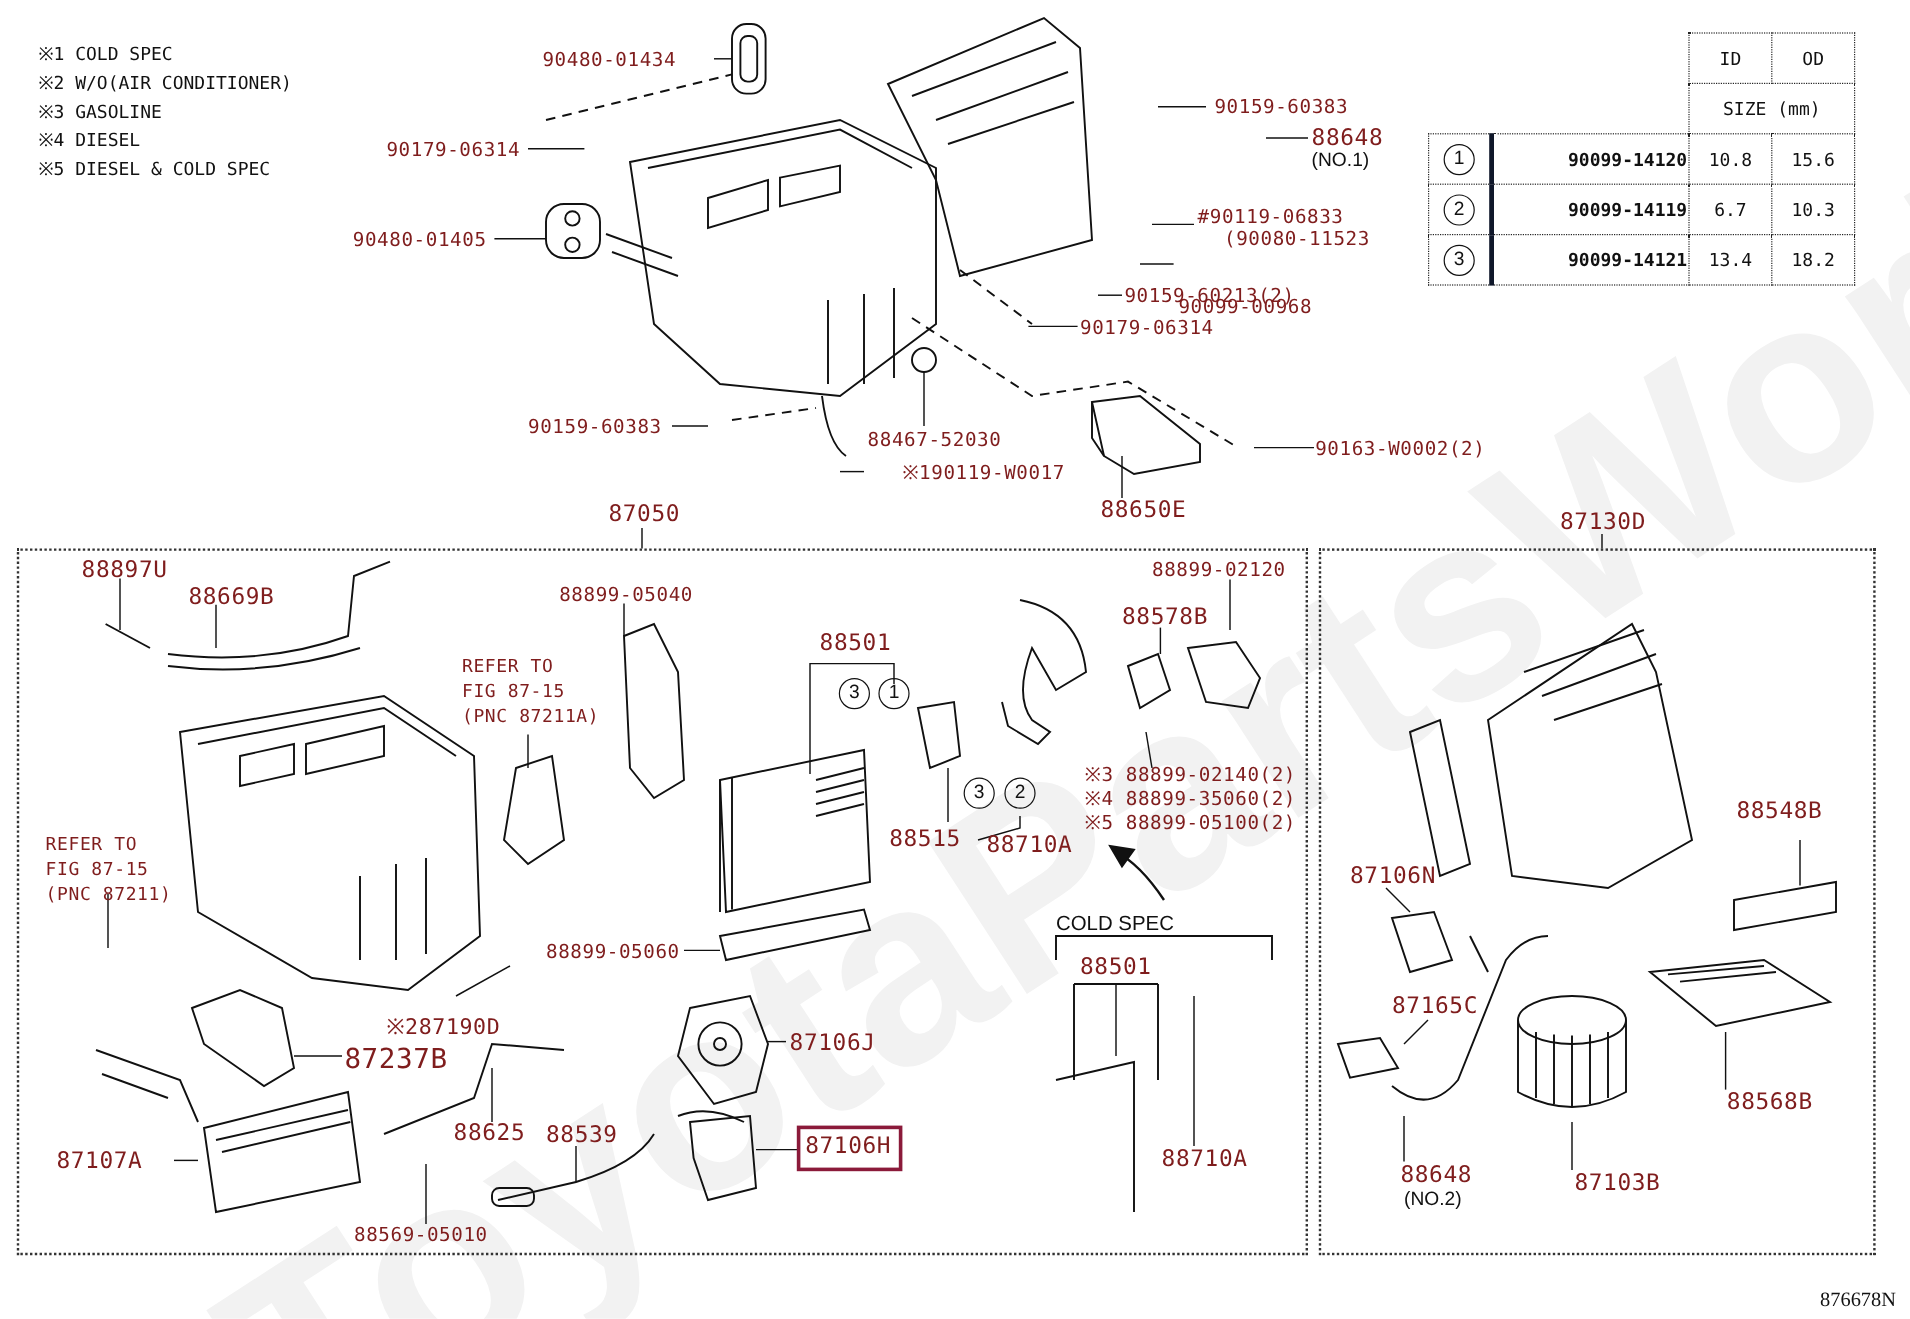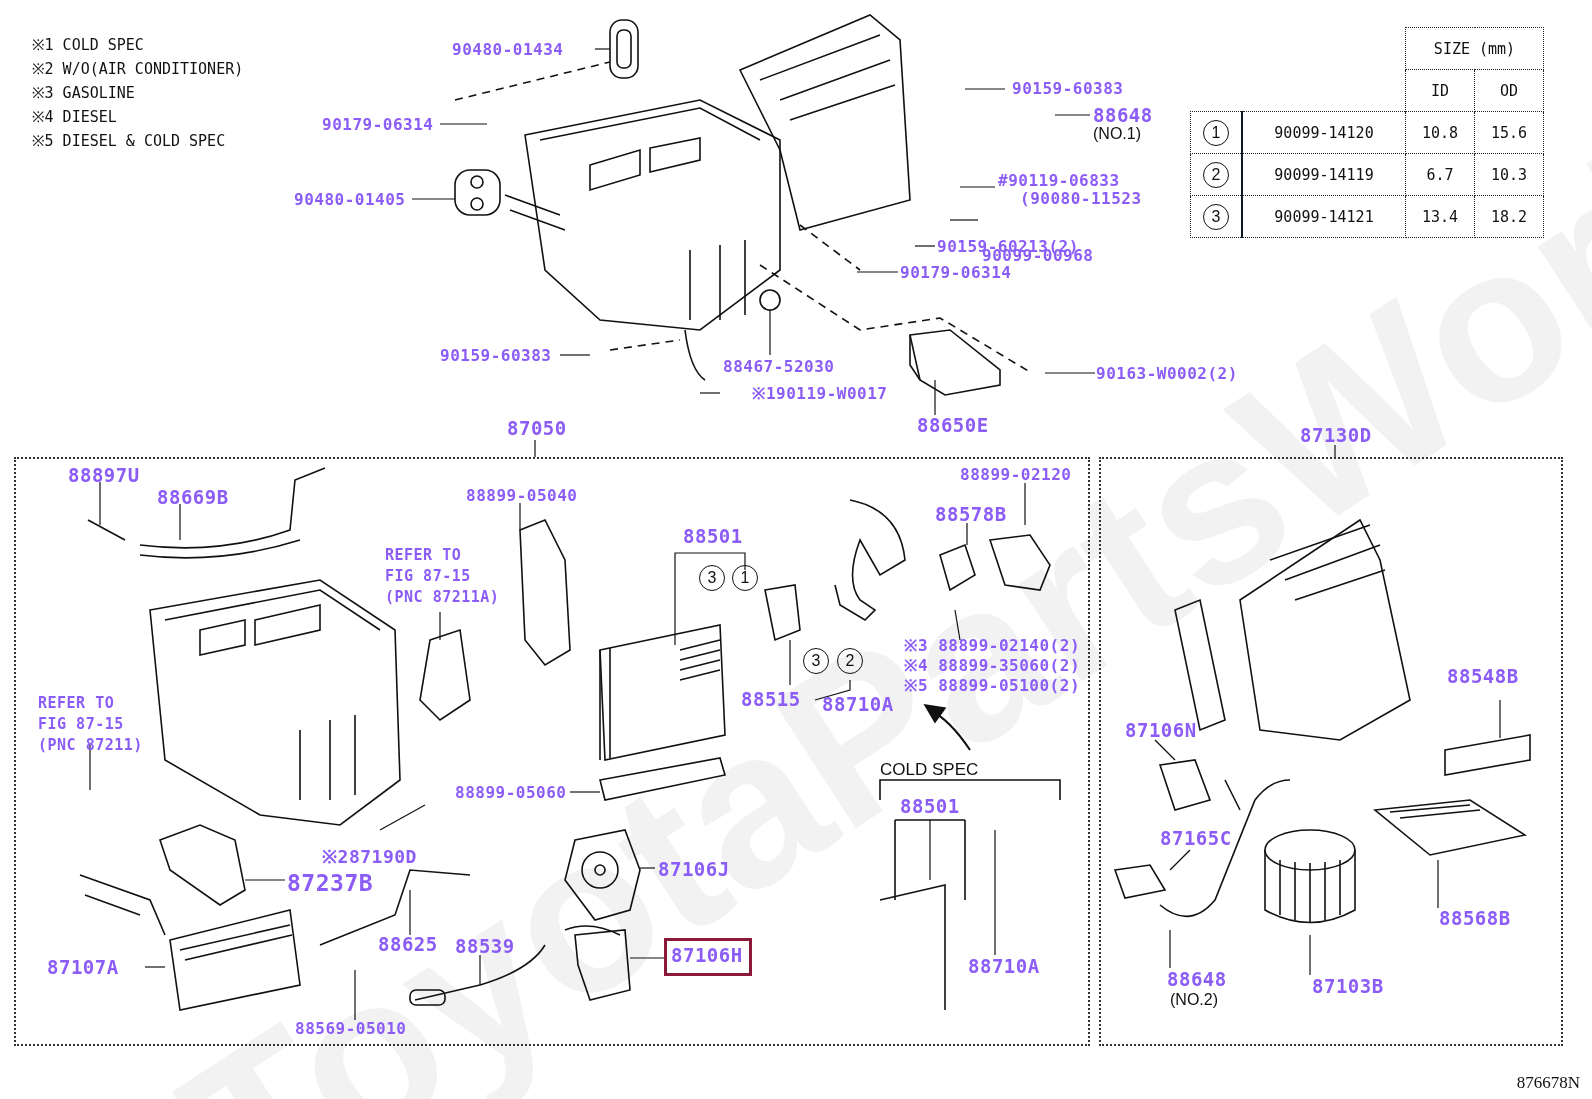--- a/index.html
+++ b/index.html
@@ -1,31 +1,31 @@
 <!DOCTYPE html>
 <html><head>
 <meta charset="utf-8">
 <style>
   html, body { margin:0; padding:0; background:#ffffff; }
   body { width:1592px; height:1099px; position:relative; overflow:hidden;
          font-family:"DejaVu Sans Mono","Liberation Mono",monospace; color:#111; }
   .lbl { position:absolute; font-family:"DejaVu Sans Mono","Liberation Mono",monospace;
-         font-weight:bold; font-size:16px; letter-spacing:0.5px; white-space:nowrap; color:#8b5cf6; line-height:1; }
+         font-weight:normal; font-size:16px; letter-spacing:0.5px; white-space:nowrap; color:#7f1d1d; line-height:1; }
   .sub { position:absolute; font-family:"Liberation Sans",sans-serif; font-size:16px; color:#111; white-space:nowrap; line-height:1; }
   .notes { position:absolute; left:32px; top:33px; font-size:15px; line-height:24px; }
   .notes div { white-space:nowrap; }
   .box { position:absolute; border:2px dotted #333; }
   #main-box { left:14px; top:457px; width:1072px; height:585px; }
   #blower-box { left:1099px; top:457px; width:460px; height:585px; }
   svg.art { position:absolute; left:0; top:0; }
   .size-table { position:absolute; left:1190px; top:27px; border-collapse:collapse;
                 font-family:"DejaVu Sans Mono","Liberation Mono",monospace; font-size:15px; }
   .size-table td { border:1.5px dotted #222; text-align:center; height:39px; }
   .size-table td.blank { border:none; }
-  .size-table td.pn { font-weight:normal; width:160px; border-left:2px solid #0f172a; }
+  .size-table td.pn { font-weight:bold; width:160px; border-left:4px solid #0f172a;text-align:right; }
   .size-table td.num { width:48px; }
   .size-table td.dim { width:66px; }
   .circ { display:inline-block; width:24px; height:24px; border:1.5px solid #111; border-radius:50%;
           line-height:24px; font-family:"Liberation Sans",sans-serif; font-size:16px; }
   .highlight { position:absolute; border:3px solid #8b1a3a; }
   .fig-code { position:absolute; right:12px; bottom:6px; font-family:Liberation Serif, serif; font-size:17px; }
   .cold-spec { position:absolute; left:880px; top:760px; font-family:"Liberation Sans",sans-serif; font-size:17px; }
   .watermark { position:absolute; font-family:"Liberation Sans",sans-serif; font-size:220px; font-weight:bold;
                color:#f2f2f2; transform:rotate(-33deg); left:60px; top:520px; white-space:nowrap; z-index:0; pointer-events:none; }
   .z1 { z-index:1; }
@@ -40,26 +40,26 @@
   <div>※2 W/O(AIR CONDITIONER)</div>
   <div>※3 GASOLINE</div>
   <div>※4 DIESEL</div>
   <div>※5 DIESEL &amp; COLD SPEC</div>
 </div>
 
 <table class="size-table z1">
   <tbody>
       <tr>
     <td class="blank" colspan="2"></td>
-    <td colspan="2">SIZE (mm)</td>
+    <td class="dim">ID</td>
+    <td class="dim">OD</td>
   </tr>
   <tr>
     <td class="blank" colspan="2"></td>
-    <td class="dim">ID</td>
-    <td class="dim">OD</td>
+    <td colspan="2">SIZE (mm)</td>
   </tr>
   <tr>
     <td class="num"><span class="circ">1</span></td>
     <td class="pn">90099-14120</td>
     <td>10.8</td>
     <td>15.6</td>
   </tr>
   <tr>
     <td class="num"><span class="circ">2</span></td>
     <td class="pn">90099-14119</td>

